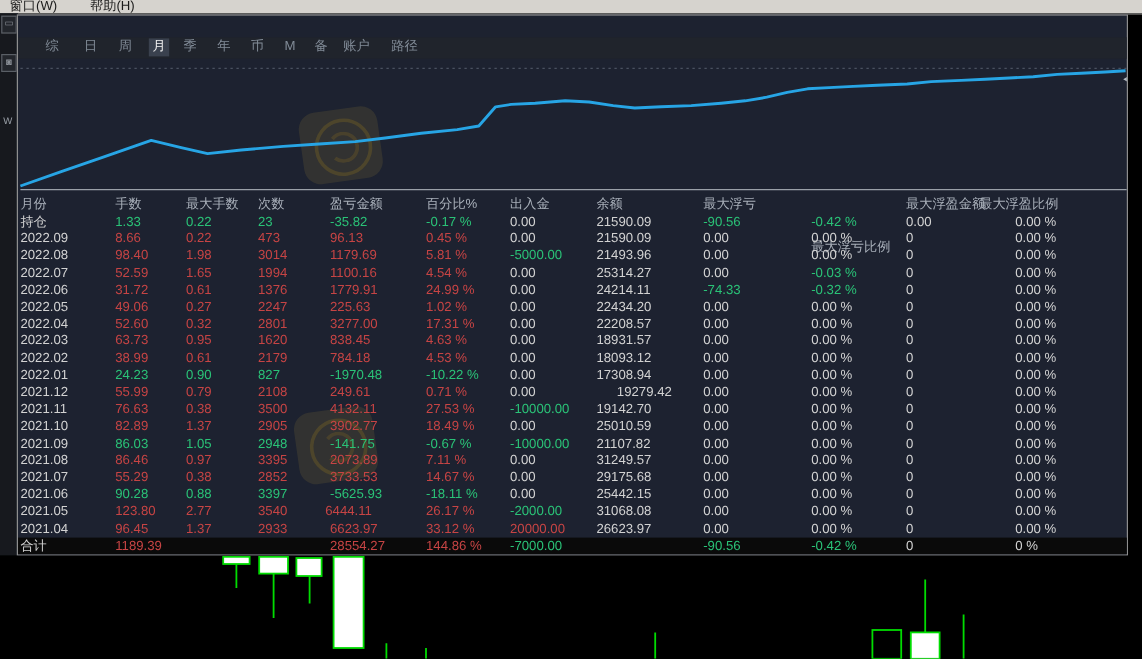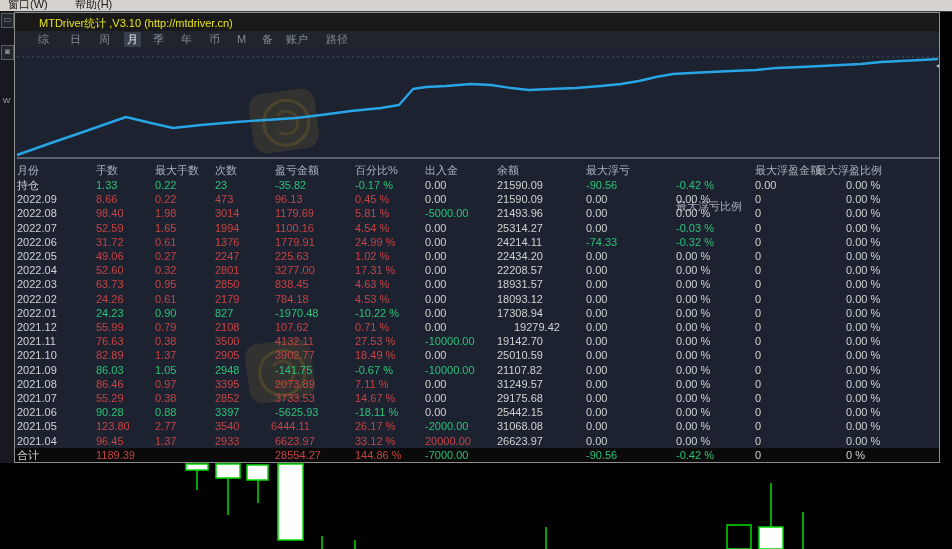--- a/index.html
+++ b/index.html
@@ -45,23 +45,20 @@
 </div>
 
 <div id="left-strip" class="abs">
   <div class="lsicon" style="top:2px">▭</div>
   <div class="lsicon" style="top:34px">◙</div>
   <div class="lsicon" style="top:84px;border:none;background:none;color:#9aa0a8">W</div>
 </div>
 
 <div id="main-window" class="abs">
 
-  <div id="title-bar" class="abs">
-    <span id="title-text">MTDriver统计 ,V3.10 (http://mtdriver.cn)</span>
-  </div>
 
   <div id="toolbar" class="abs">
       <div class="tbitem" style="left: 20px;">综</div>
       <div class="tbitem" style="left: 52px;">日</div>
       <div class="tbitem" style="left: 81px;">周</div>
       <div class="tbitem selected" style="left: 109px;">月</div>
       <div class="tbitem" style="left: 135px;">季</div>
       <div class="tbitem" style="left: 163px;">年</div>
       <div class="tbitem" style="left: 191px;">币</div>
       <div class="tbitem" style="left: 219px;">M</div>
@@ -193,33 +190,33 @@
         <span class="tcell c-w" style="left: 482px; line-height: 14.2px;">22208.57</span>
         <span class="tcell c-w" style="left: 571px; line-height: 14.2px;">0.00</span>
         <span class="tcell c-w" style="left: 661px; line-height: 14.2px;">0.00 %</span>
         <span class="tcell c-w" style="left: 740px; line-height: 14.2px;">0</span>
         <span class="tcell c-w" style="left: 831px; line-height: 14.2px;">0.00 %</span>
       </div>
       <div class="trow" style="top: 116.4px; height: 14.2px;">
         <span class="tcell c-w" style="left: 2px; line-height: 14.2px;">2022.03</span>
         <span class="tcell c-r" style="left: 81px; line-height: 14.2px;">63.73</span>
         <span class="tcell c-r" style="left: 140px; line-height: 14.2px;">0.95</span>
-        <span class="tcell c-r" style="left: 200px; line-height: 14.2px;">2850</span>
+        <span class="tcell c-r" style="left: 200px; line-height: 14.2px;">1620</span>
         <span class="tcell c-r" style="left: 260px; line-height: 14.2px;">838.45</span>
         <span class="tcell c-r" style="left: 340px; line-height: 14.2px;">4.63 %</span>
         <span class="tcell c-w" style="left: 410px; line-height: 14.2px;">0.00</span>
         <span class="tcell c-w" style="left: 482px; line-height: 14.2px;">18931.57</span>
         <span class="tcell c-w" style="left: 571px; line-height: 14.2px;">0.00</span>
         <span class="tcell c-w" style="left: 661px; line-height: 14.2px;">0.00 %</span>
         <span class="tcell c-w" style="left: 740px; line-height: 14.2px;">0</span>
         <span class="tcell c-w" style="left: 831px; line-height: 14.2px;">0.00 %</span>
       </div>
       <div class="trow" style="top: 130.6px; height: 14.2px;">
         <span class="tcell c-w" style="left: 2px; line-height: 14.2px;">2022.02</span>
-        <span class="tcell c-r" style="left: 81px; line-height: 14.2px;">24.26</span>
+        <span class="tcell c-r" style="left: 81px; line-height: 14.2px;">38.99</span>
         <span class="tcell c-r" style="left: 140px; line-height: 14.2px;">0.61</span>
         <span class="tcell c-r" style="left: 200px; line-height: 14.2px;">2179</span>
         <span class="tcell c-r" style="left: 260px; line-height: 14.2px;">784.18</span>
         <span class="tcell c-r" style="left: 340px; line-height: 14.2px;">4.53 %</span>
         <span class="tcell c-w" style="left: 410px; line-height: 14.2px;">0.00</span>
         <span class="tcell c-w" style="left: 482px; line-height: 14.2px;">18093.12</span>
         <span class="tcell c-w" style="left: 571px; line-height: 14.2px;">0.00</span>
         <span class="tcell c-w" style="left: 661px; line-height: 14.2px;">0.00 %</span>
         <span class="tcell c-w" style="left: 740px; line-height: 14.2px;">0</span>
         <span class="tcell c-w" style="left: 831px; line-height: 14.2px;">0.00 %</span>
@@ -236,21 +233,21 @@
         <span class="tcell c-w" style="left: 571px; line-height: 14.2px;">0.00</span>
         <span class="tcell c-w" style="left: 661px; line-height: 14.2px;">0.00 %</span>
         <span class="tcell c-w" style="left: 740px; line-height: 14.2px;">0</span>
         <span class="tcell c-w" style="left: 831px; line-height: 14.2px;">0.00 %</span>
       </div>
       <div class="trow" style="top: 159px; height: 14.2px;">
         <span class="tcell c-w" style="left: 2px; line-height: 14.2px;">2021.12</span>
         <span class="tcell c-r" style="left: 81px; line-height: 14.2px;">55.99</span>
         <span class="tcell c-r" style="left: 140px; line-height: 14.2px;">0.79</span>
         <span class="tcell c-r" style="left: 200px; line-height: 14.2px;">2108</span>
-        <span class="tcell c-r" style="left: 260px; line-height: 14.2px;">107.62</span>
+        <span class="tcell c-r" style="left: 260px; line-height: 14.2px;">249.61</span>
         <span class="tcell c-r" style="left: 340px; line-height: 14.2px;">0.71 %</span>
         <span class="tcell c-w" style="left: 410px; line-height: 14.2px;">0.00</span>
         <span class="tcell c-w" style="left: 482px; line-height: 14.2px; margin-left: 17px;">19279.42</span>
         <span class="tcell c-w" style="left: 571px; line-height: 14.2px;">0.00</span>
         <span class="tcell c-w" style="left: 661px; line-height: 14.2px;">0.00 %</span>
         <span class="tcell c-w" style="left: 740px; line-height: 14.2px;">0</span>
         <span class="tcell c-w" style="left: 831px; line-height: 14.2px;">0.00 %</span>
       </div>
       <div class="trow" style="top: 173.2px; height: 14.2px;">
         <span class="tcell c-w" style="left: 2px; line-height: 14.2px;">2021.11</span>

